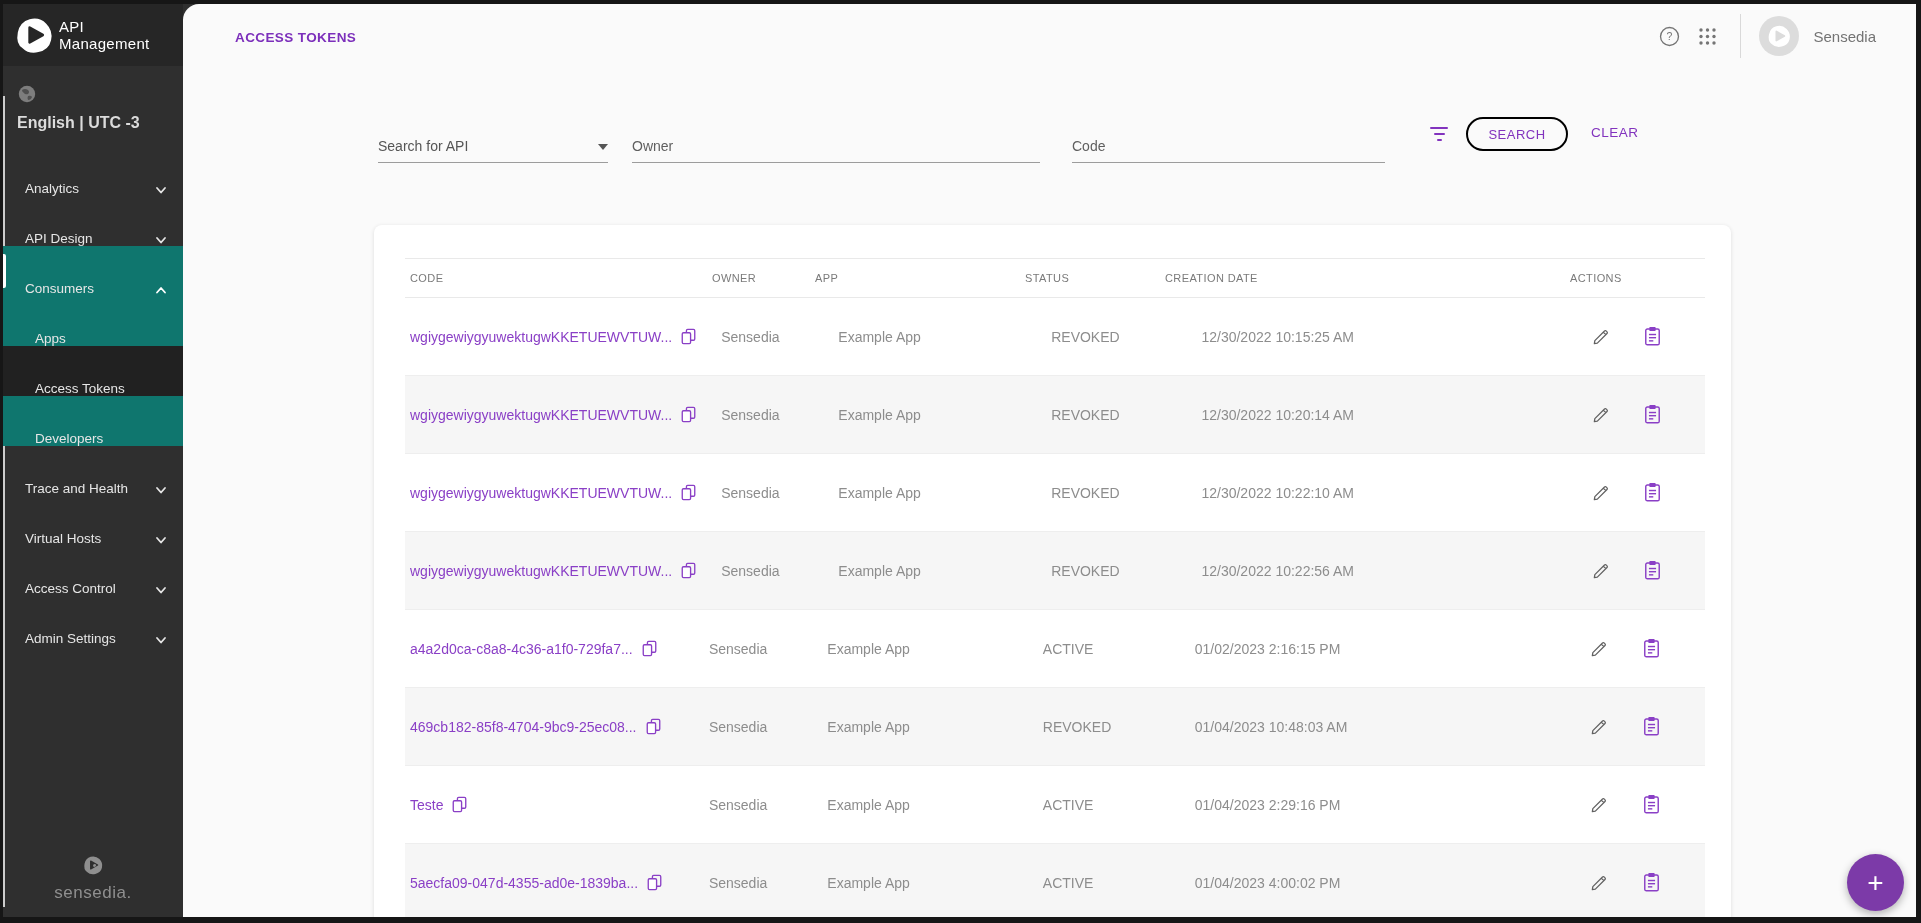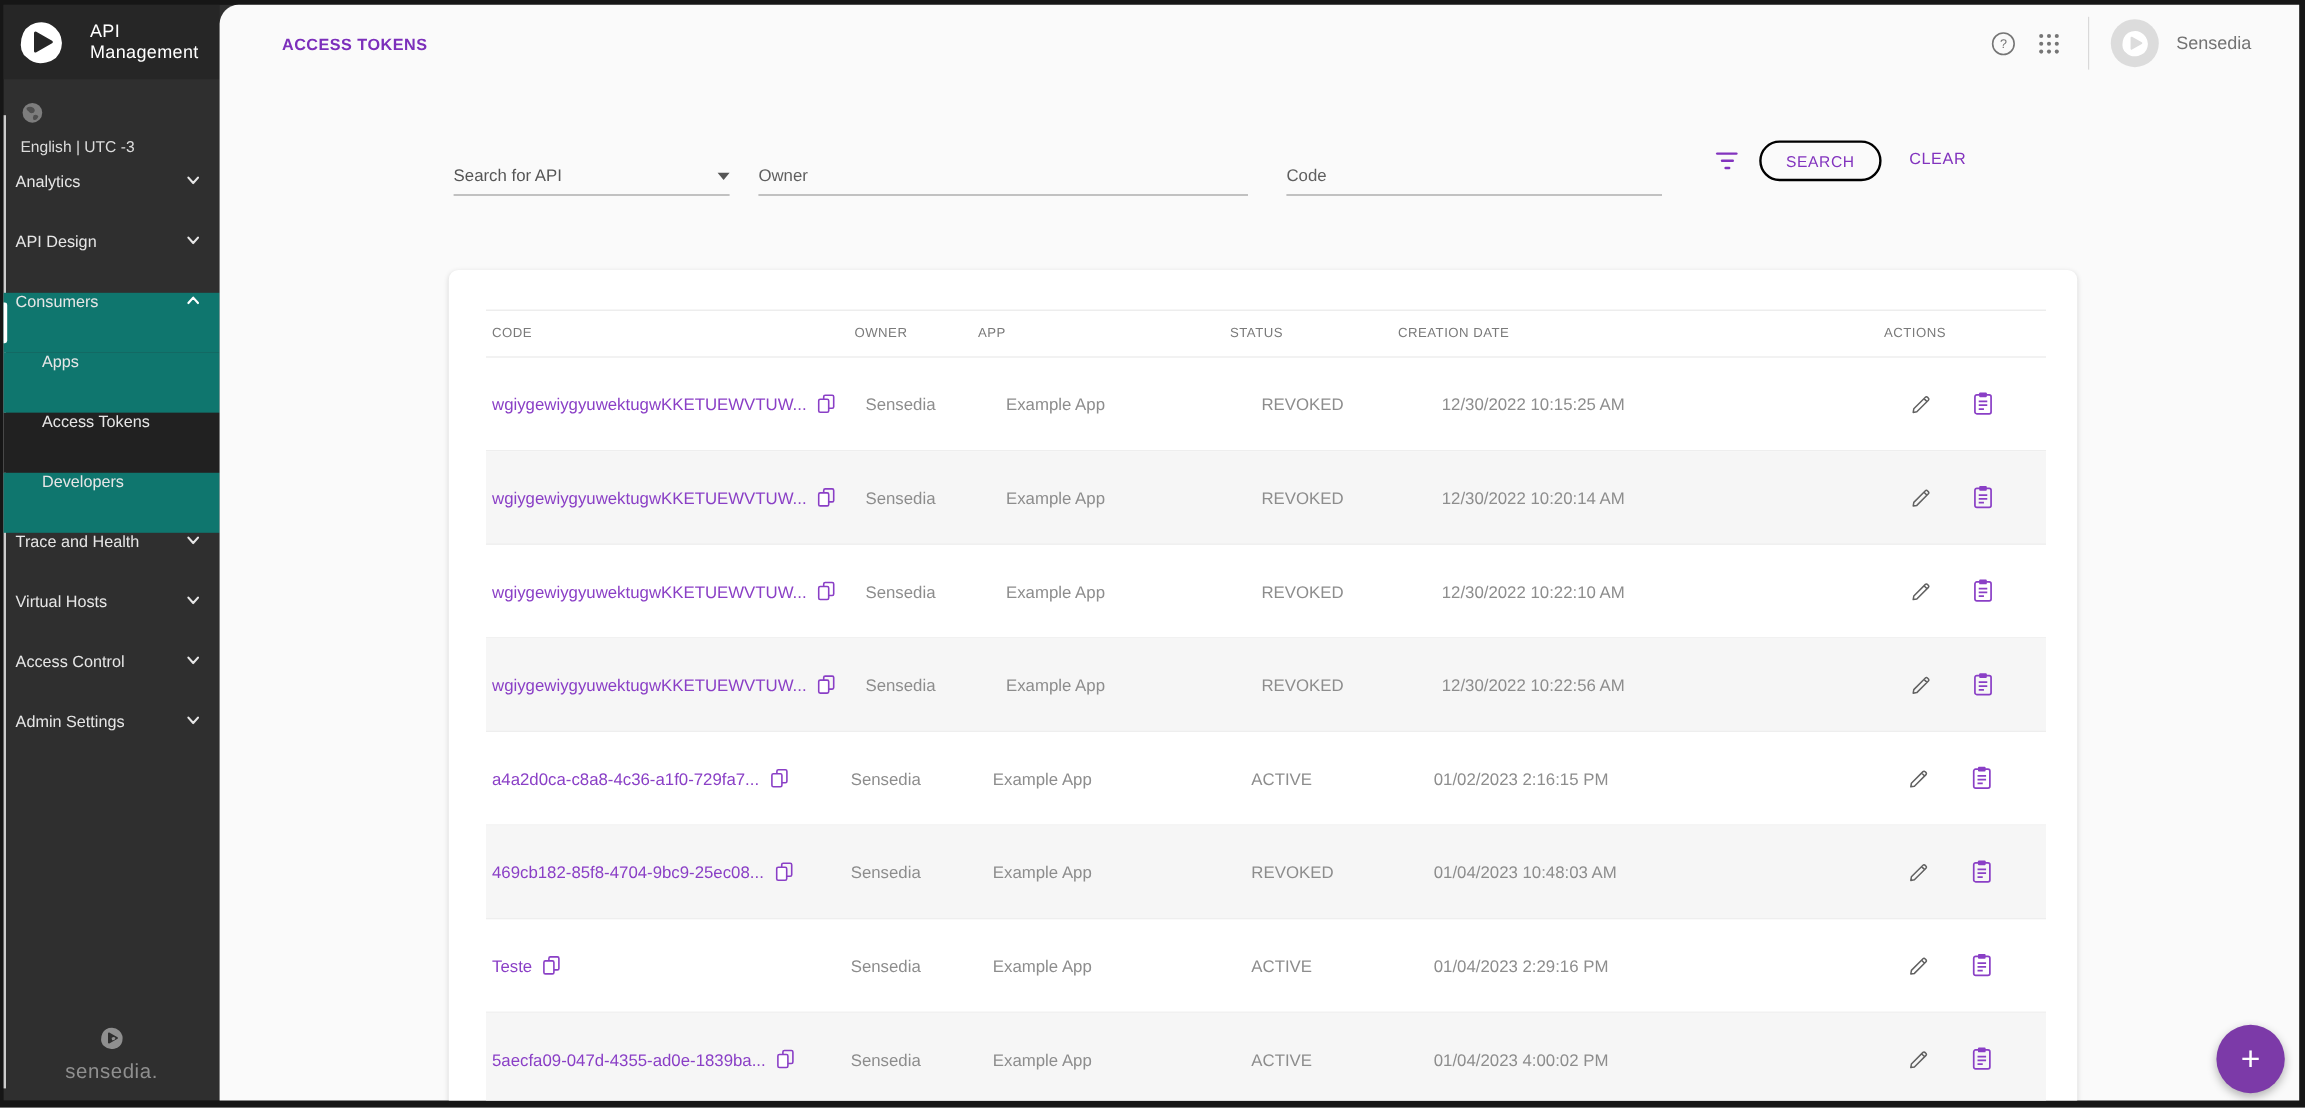--- a/index.html
+++ b/index.html
@@ -3,25 +3,25 @@
 <meta charset="utf-8">
 <style>
   * { margin:0; padding:0; box-sizing:border-box; }
   html,body { width:1921px; height:923px; }
   body { font-family:"Liberation Sans", sans-serif; background:#161616; position:relative; overflow:hidden; }
 
   
   .sidebar { position:absolute; left:3px; top:4px; bottom:6px; width:197px; background:#2f2f2f; z-index:1; }
   .sidebar-scroll-edge { position:absolute; left:0; top:92px; bottom:10px; width:2px; background:#e8e8e8; opacity:.85; }
   .logo-area { height:62px; background:#262626; display:flex; align-items:center; padding-left:10px; width:180px; }
-  .logo-text { color:#ffffff; font-size:15px; line-height:17px; margin-left:20px; letter-spacing:.3px; }
+  .logo-text { color:#ffffff; font-size:15px; line-height:17px; margin-left:4px; letter-spacing:.3px; }
   .locale-block { padding:18px 0 6px 14px; width:180px; }
-  .locale-text { color:#dcdcdc; font-size:13px; margin-top:6px; }
+  .locale-text { color:#dcdcdc; font-size:16px; margin-top:6px;font-weight:bold; }
   .nav { margin-top:8px; width:180px; }
-  .nav-item { position:relative; height:50px; display:flex; align-items:flex-start; justify-content:space-between; padding:0 16px 0 10px; cursor:pointer; color:#e6e6e6; font-size:13.5px; }
+  .nav-item { position:relative; height:50px; display:flex; align-items:flex-end; justify-content:space-between; padding:0 16px 0 22px; cursor:pointer; color:#e6e6e6; font-size:13.5px; }
   .nav-item.child { padding-left:32px; }
   .nav-item.group-bg { background:#0f766e; }
   .nav-item.selected { background:#212121; }
   .nav-item .active-bar { position:absolute; left:0; top:8px; width:3px; height:34px; background:#ffffff; border-radius:0 2px 2px 0; }
   .chev { width:12px; height:12px; flex:0 0 auto; }
   .sidebar-footer { position:absolute; bottom:14px; left:0; width:180px; display:flex; align-items:center; justify-content:center; gap:7px;flex-direction:column; }
   .sidebar-footer .brand-text { color:#8f8f8f; font-size:17px; letter-spacing:.5px; }
 
   
   .content { position:absolute; left:183px; top:4px; right:5px; bottom:6px; background:#fafafa; border-top-left-radius:16px; z-index:2; overflow:hidden; }

